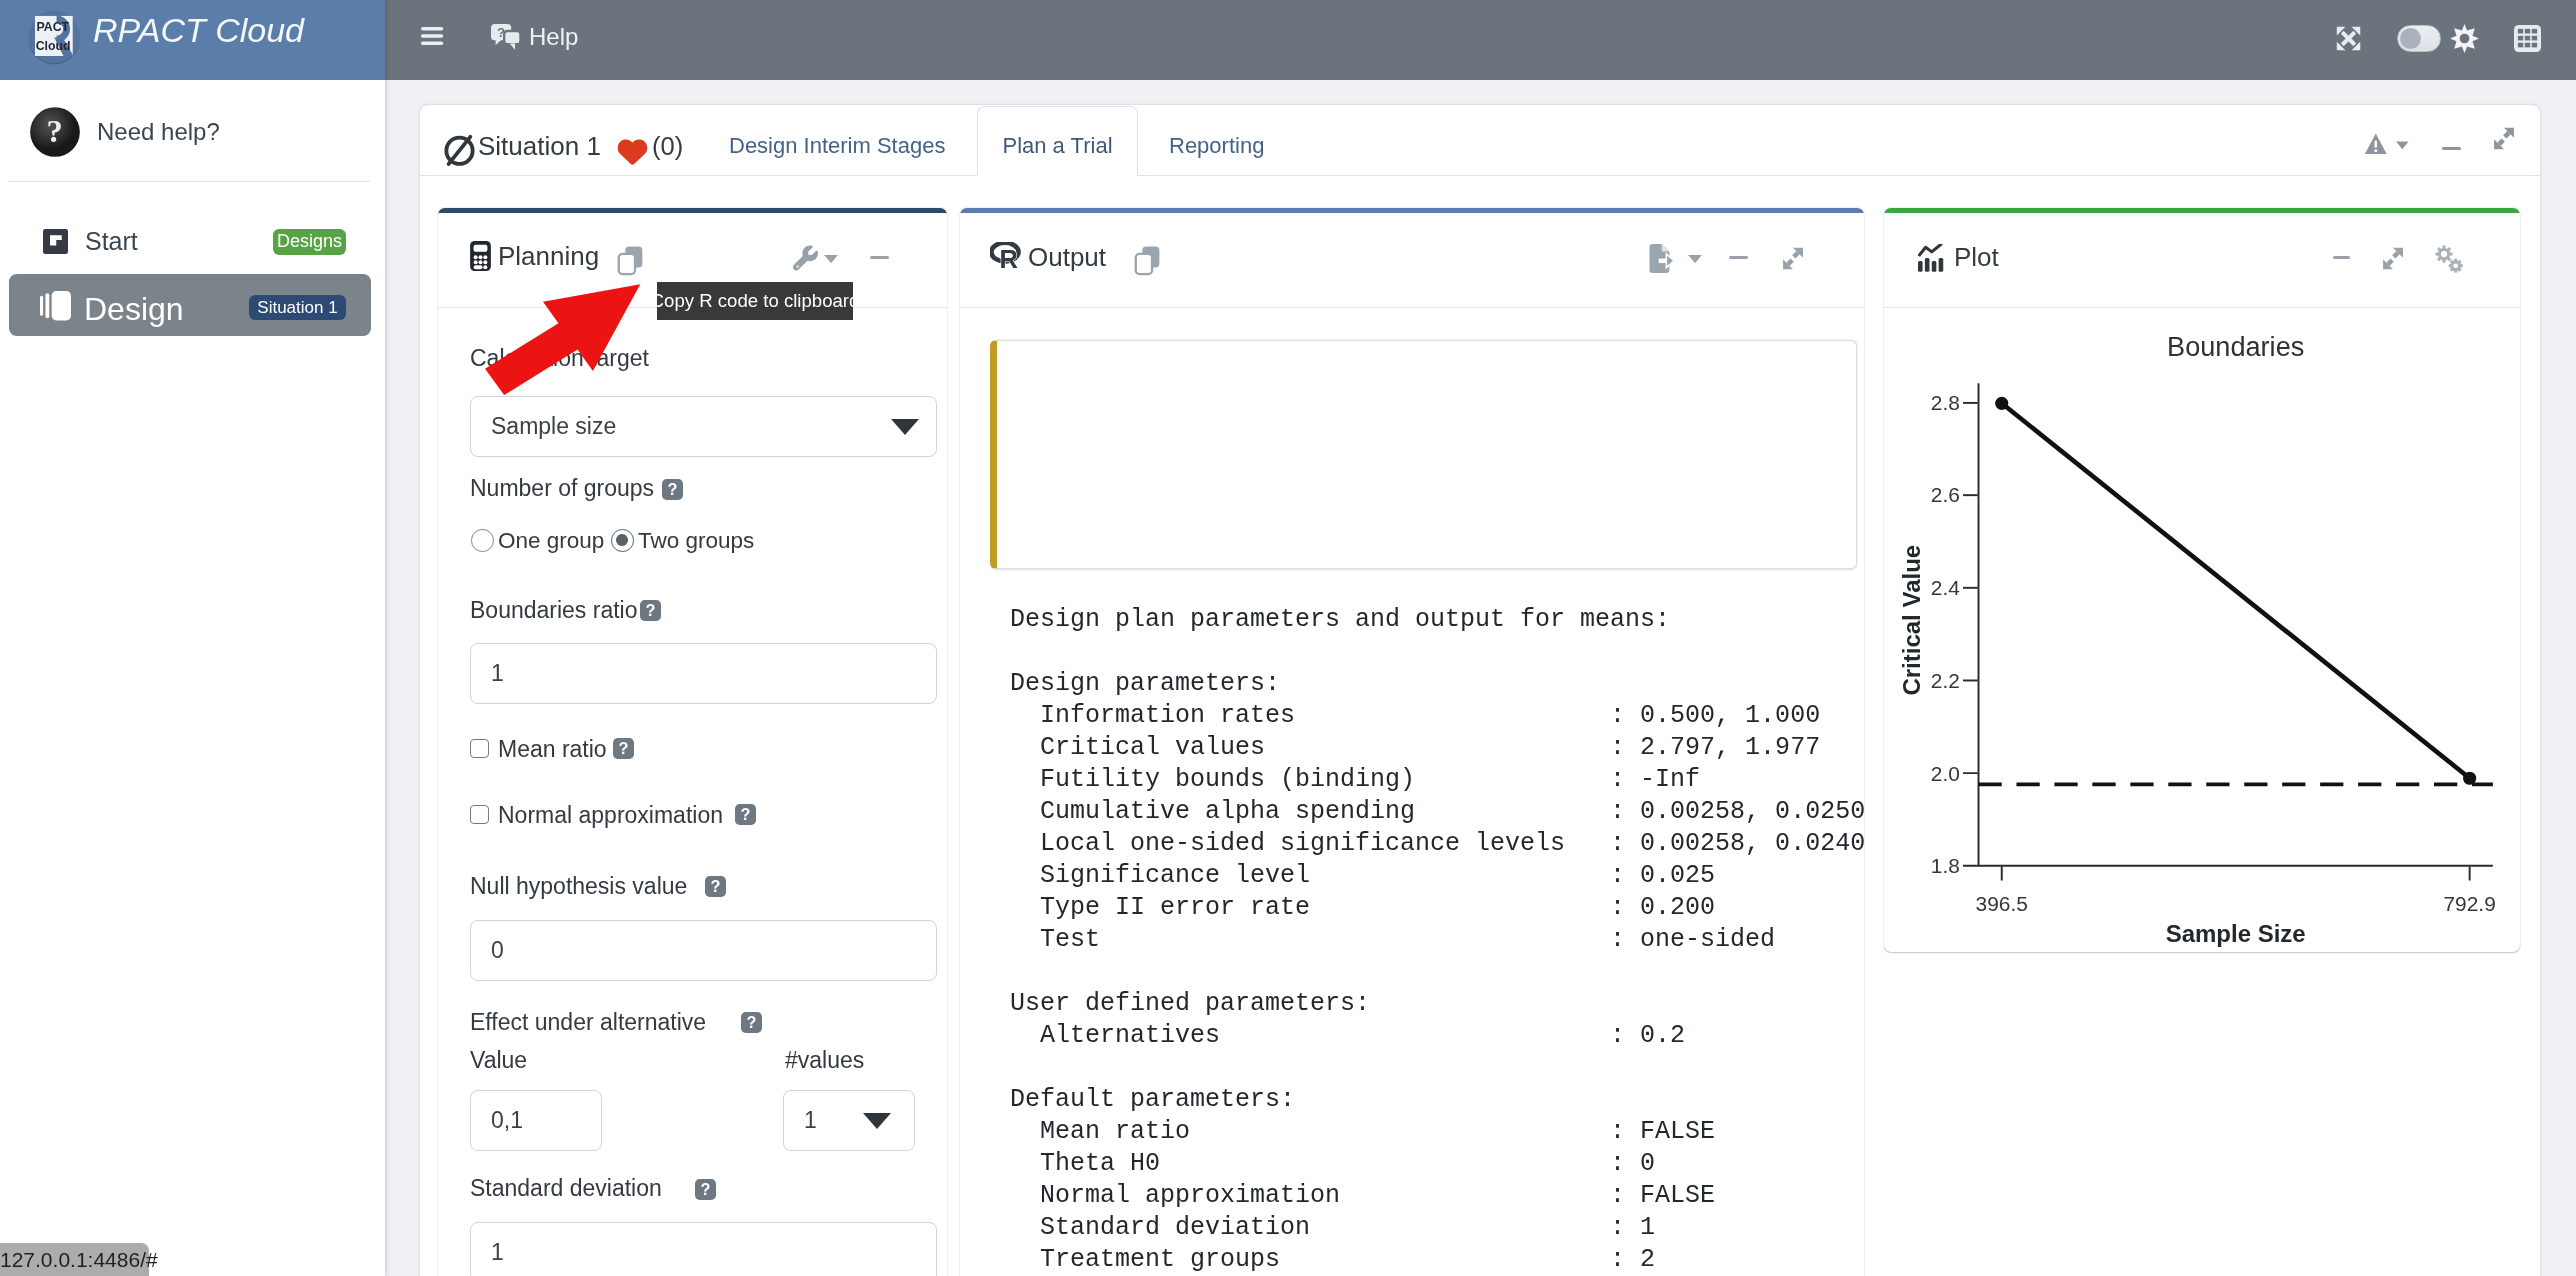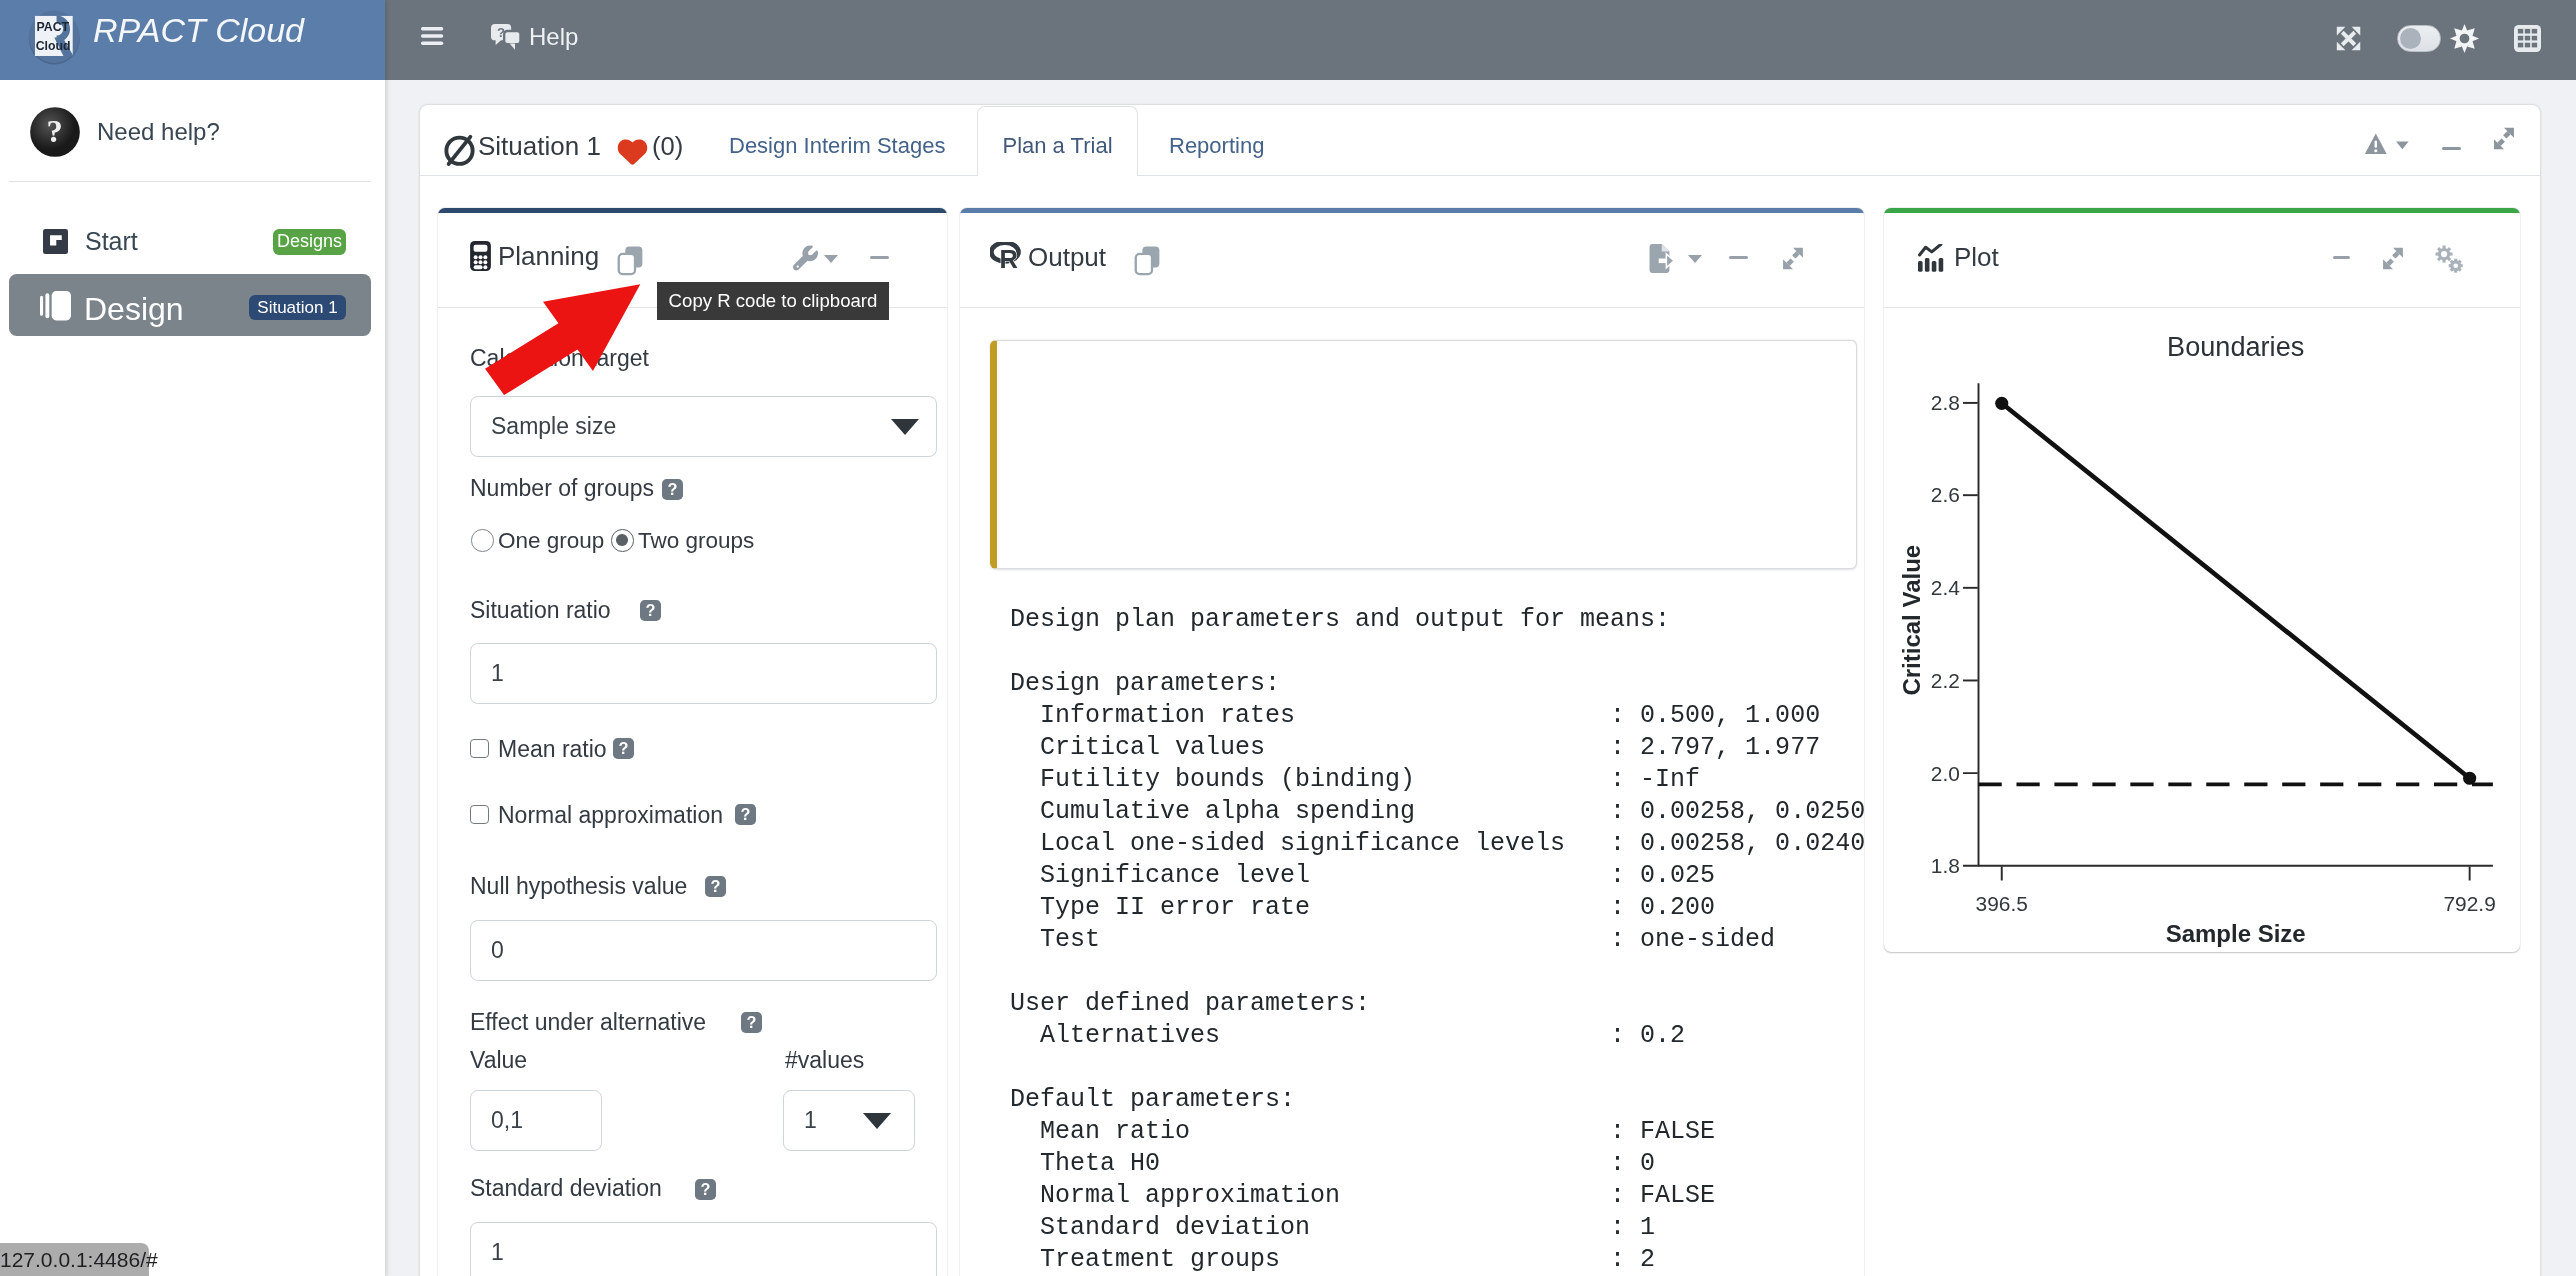--- a/index.html
+++ b/index.html
@@ -170,35 +170,35 @@
 <svg class="abs" style="left:178px;top:37px;" width="29.5" height="31" viewBox="0 0 38 40">
 <rect x="12" y="2" width="22" height="27" rx="5" fill="#9aa5ae"></rect>
 <rect x="3.5" y="11.5" width="21" height="26" rx="5" fill="#fff" stroke="#9aa5ae" stroke-width="3"></rect>
 </svg>
 <svg class="abs" style="left:355px;top:37px;" width="25" height="26" viewBox="0 0 512 512">
 <path fill="#98a1aa" d="M352 320c88.4 0 160-71.6 160-160 0-15.3-2.2-30.1-6.2-44.2-4.1-14.5-22.2-18.7-32.9-8.1l-82.2 82.2c-4.5 4.5-10.6 7-17 7H336c-13.3 0-24-10.7-24-24v-36.7c0-6.4 2.5-12.5 7-17l82.2-82.2c10.6-10.6 6.4-28.8-8.1-32.9C378.9 2.2 364.1 0 352 0 263.6 0 192 71.6 192 160c0 19.1 3.4 37.5 9.5 54.5L19.9 396.1C7.2 408.8 0 426.1 0 444.1 0 481.6 30.4 512 67.9 512c18 0 35.3-7.2 48-19.9l181.6-181.6c17 6.2 35.4 9.5 54.5 9.5zM96 456c-13.3 0-24-10.7-24-24s10.7-24 24-24 24 10.7 24 24-10.7 24-24 24z"></path>
 </svg>
 <div class="gcaret" style="left:386px;top:47px;"></div>
 <div class="ghminus" style="left:432px;top:48px;width:18.6px;"></div>
 <div class="pdiv"></div>
-<div class="abs" style="left:219px;top:74px;width:232px;height:38px;z-index:8;background:rgba(42,42,42,.93);color:#fff;font-size:18.6px;display:flex;align-items:center;justify-content:center;white-space:nowrap;">Copy R code to clipboard</div>
+<div class="abs" style="left:219px;top:74px;width:196px;height:38px;z-index:8;background:rgba(42,42,42,.93);color:#fff;font-size:18.6px;display:flex;align-items:center;justify-content:center;white-space:nowrap;">Copy R code to clipboard</div>
 <svg class="abs" style="left:31px;top:69px;z-index:9;" width="186" height="171" viewBox="0 0 240 220">
 <polygon points="221,9 159.9,120.9 140,93.3 45.3,152 20.7,118 115.4,59.3 95.5,31.7" fill="#ec1313"></polygon>
 </svg>
 <div class="lbl" style="left:32px;top:137px;">Calculation target</div>
 <div class="inp" style="left:32px;top:188px;width:467px;height:61px;">Sample size</div>
 <div class="caret" style="left:453px;top:211px;"></div>
 <div class="lbl" style="left:32px;top:267px;">Number of groups</div>
 <div class="qb" style="left:224px;top:271px;">?</div>
 <div class="abs" style="left:33px;top:321px;width:22.5px;height:22.5px;border-radius:50%;border:1.9px solid #80878e;box-sizing:border-box;"></div>
 <div class="lbl" style="left:60px;top:320px;font-size:22.5px;">One group</div>
 <div class="abs" style="left:173px;top:321px;width:22.5px;height:22.5px;border-radius:50%;border:1.9px solid #5a6167;box-sizing:border-box;"></div>
 <div class="abs" style="left:178px;top:326px;width:11.6px;height:11.6px;border-radius:50%;background:#5a6167;"></div>
 <div class="lbl" style="left:200px;top:320px;font-size:22.5px;">Two groups</div>
-<div class="lbl" style="left:32px;top:389px;">Situation ratio</div>
+<div class="lbl" style="left:32px;top:389px;">Boundaries ratio</div>
 <div class="qb" style="left:202px;top:392px;">?</div>
 <div class="inp" style="left:32px;top:435px;width:467px;height:61px;">1</div>
 <div class="abs" style="left:32px;top:531px;width:19.4px;height:19.4px;border-radius:3.9px;border:1.9px solid #72797f;box-sizing:border-box;"></div>
 <div class="lbl" style="left:60px;top:528px;">Mean ratio</div>
 <div class="qb" style="left:175px;top:530px;">?</div>
 <div class="abs" style="left:32px;top:597px;width:19.4px;height:19.4px;border-radius:3.9px;border:1.9px solid #72797f;box-sizing:border-box;"></div>
 <div class="lbl" style="left:60px;top:594px;">Normal approximation</div>
 <div class="qb" style="left:297px;top:596px;">?</div>
 <div class="lbl" style="left:32px;top:665px;">Null hypothesis value</div>
 <div class="qb" style="left:267px;top:668px;">?</div>

